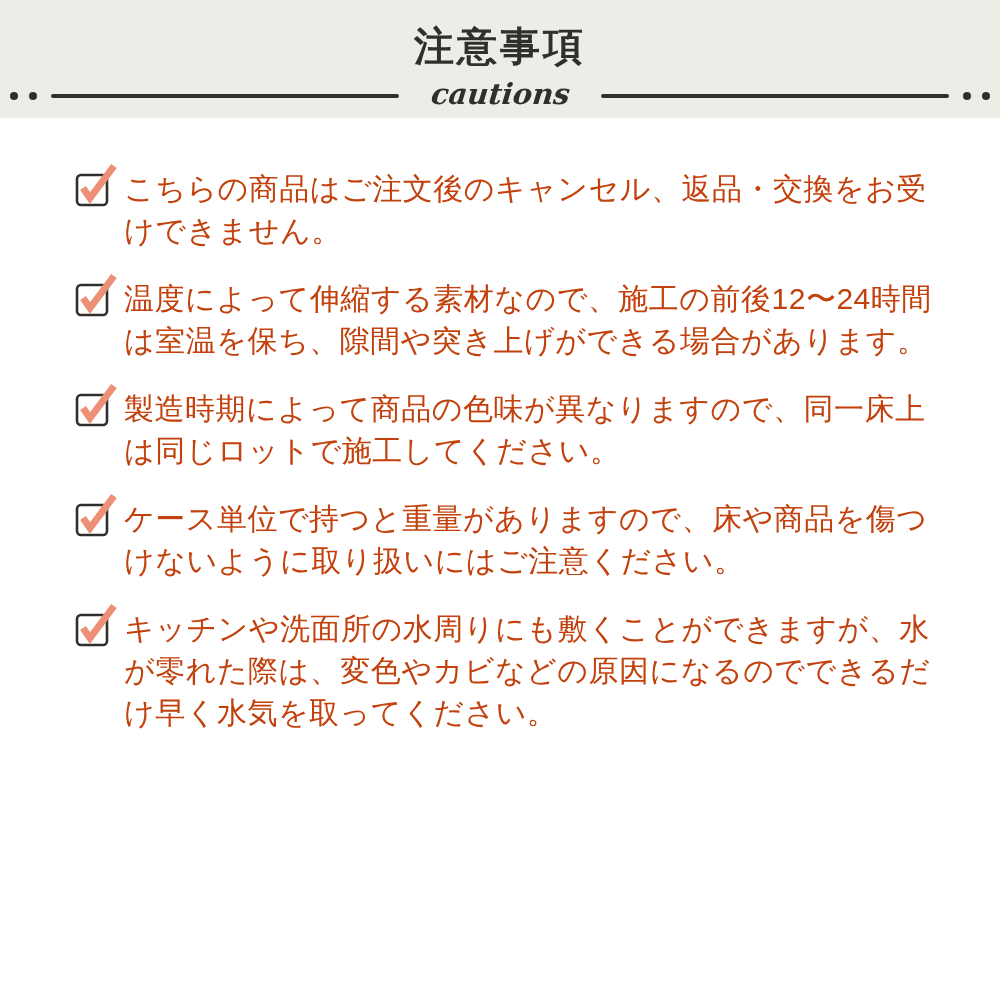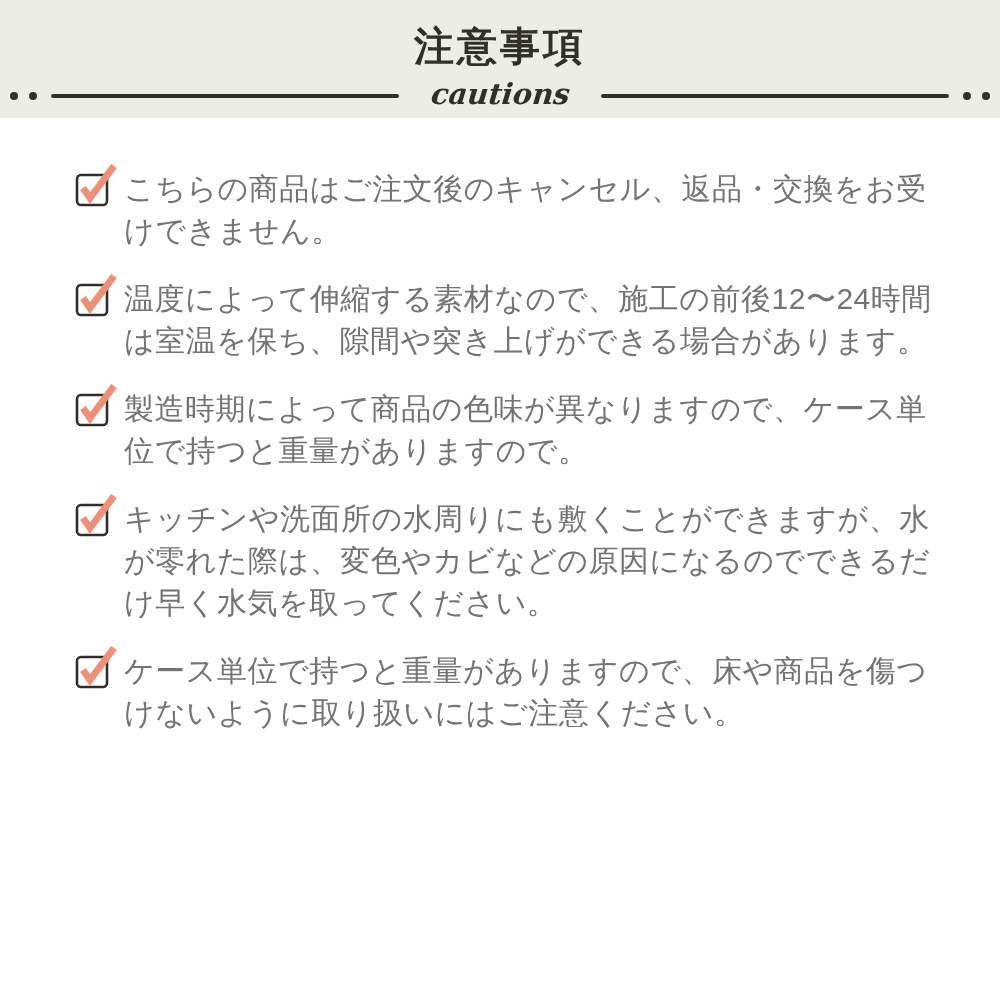--- a/index.html
+++ b/index.html
@@ -89,21 +89,21 @@
     flex: none;
     width: 44px;
     height: 44px;
     margin-top: -5px;
     margin-right: 6px;
   }
   .caution-text {
     width: 816px;
     font-size: 30px;
     line-height: 42px;
-    color: #737373;
+    color: #c2410c;
     letter-spacing: 0.5px;
     word-break: break-all;
     overflow-wrap: anywhere;
   }
 </style>
 </head>
 <body>
 
 <div class="page">
 
@@ -137,34 +137,34 @@
       </svg>
       <p class="caution-text">温度によって伸縮する素材なので、施工の前後12〜24時間は室温を保ち、隙間や突き上げができる場合があります。</p>
     </div>
 
 
     <div class="caution-item">
       <svg class="checkbox-icon" viewBox="0 0 44 44">
         <rect x="3" y="12" width="30" height="30" rx="4" fill="#ffffff" stroke="#312f2b" stroke-width="2.6"></rect>
         <polyline points="9,25 16,35 40,3" fill="none" stroke="#ec9077" stroke-width="7" stroke-linejoin="miter"></polyline>
       </svg>
-      <p class="caution-text">製造時期によって商品の色味が異なりますので、ケース単位で持つと重量がありますので。</p>
+      <p class="caution-text">製造時期によって商品の色味が異なりますので、同一床上は同じロットで施工してください。</p>
+    </div>
+
+    <div class="caution-item">
+      <svg class="checkbox-icon" viewBox="0 0 44 44">
+        <rect x="3" y="12" width="30" height="30" rx="4" fill="#ffffff" stroke="#312f2b" stroke-width="2.6"></rect>
+        <polyline points="9,25 16,35 40,3" fill="none" stroke="#ec9077" stroke-width="7" stroke-linejoin="miter"></polyline>
+      </svg>
+      <p class="caution-text">ケース単位で持つと重量がありますので、床や商品を傷つけないように取り扱いにはご注意ください。</p>
     </div>
 
     <div class="caution-item">
       <svg class="checkbox-icon" viewBox="0 0 44 44">
         <rect x="3" y="12" width="30" height="30" rx="4" fill="#ffffff" stroke="#312f2b" stroke-width="2.6"></rect>
         <polyline points="9,25 16,35 40,3" fill="none" stroke="#ec9077" stroke-width="7" stroke-linejoin="miter"></polyline>
       </svg>
       <p class="caution-text">キッチンや洗面所の水周りにも敷くことができますが、水が零れた際は、変色やカビなどの原因になるのでできるだけ早く水気を取ってください。</p>
     </div>
 
-    <div class="caution-item">
-      <svg class="checkbox-icon" viewBox="0 0 44 44">
-        <rect x="3" y="12" width="30" height="30" rx="4" fill="#ffffff" stroke="#312f2b" stroke-width="2.6"></rect>
-        <polyline points="9,25 16,35 40,3" fill="none" stroke="#ec9077" stroke-width="7" stroke-linejoin="miter"></polyline>
-      </svg>
-      <p class="caution-text">ケース単位で持つと重量がありますので、床や商品を傷つけないように取り扱いにはご注意ください。</p>
-    </div>
-
 
   </div>
 </div>
 
 </body></html>

